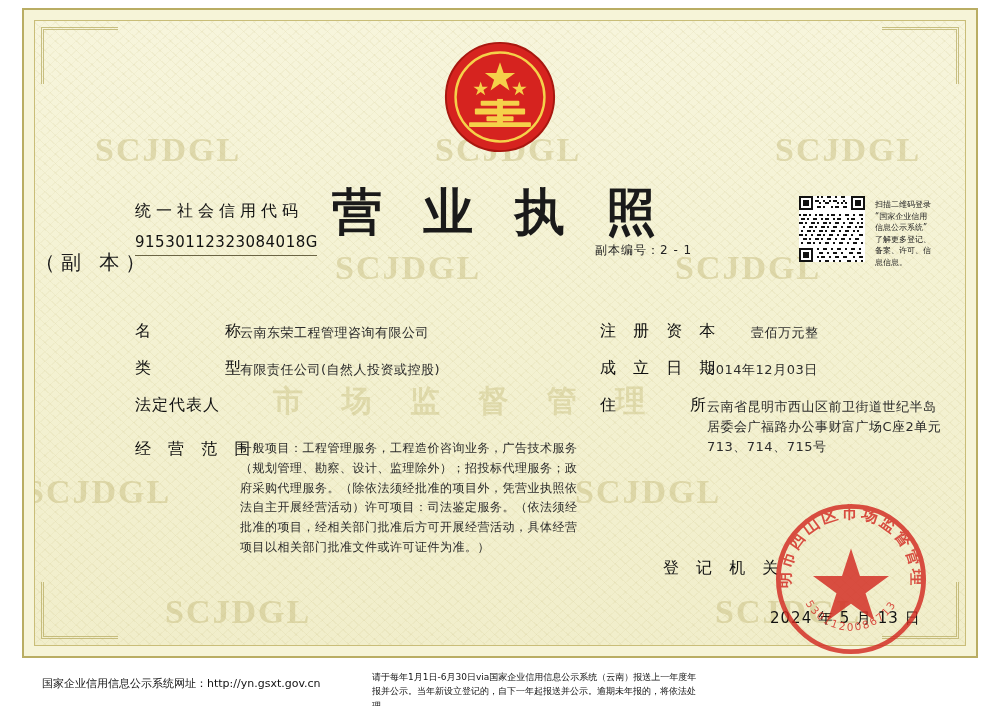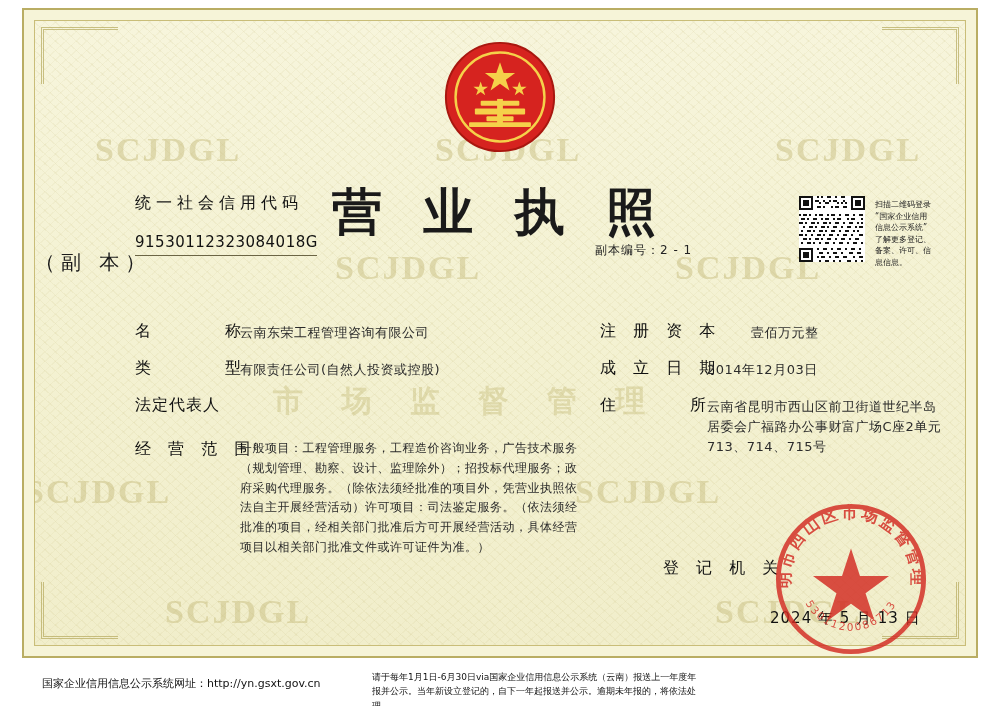--- a/index.html
+++ b/index.html
@@ -126,21 +126,21 @@
     font-size: 12px;
     color: #222;
     font-family: "DejaVu Sans", sans-serif;
     letter-spacing: 1px;
   }
 
   
   .credit-label {
     position: absolute;
     left: 100px;
-    top: 172px;
+    top: 180px;
     font-family: "DejaVu Sans", sans-serif;
     font-size: 16px;
     letter-spacing: 5px;
     color: #111;
   }
   .credit-value {
     position: absolute;
     left: 100px;
     top: 212px;
     font-family: "DejaVu Sans", sans-serif;

